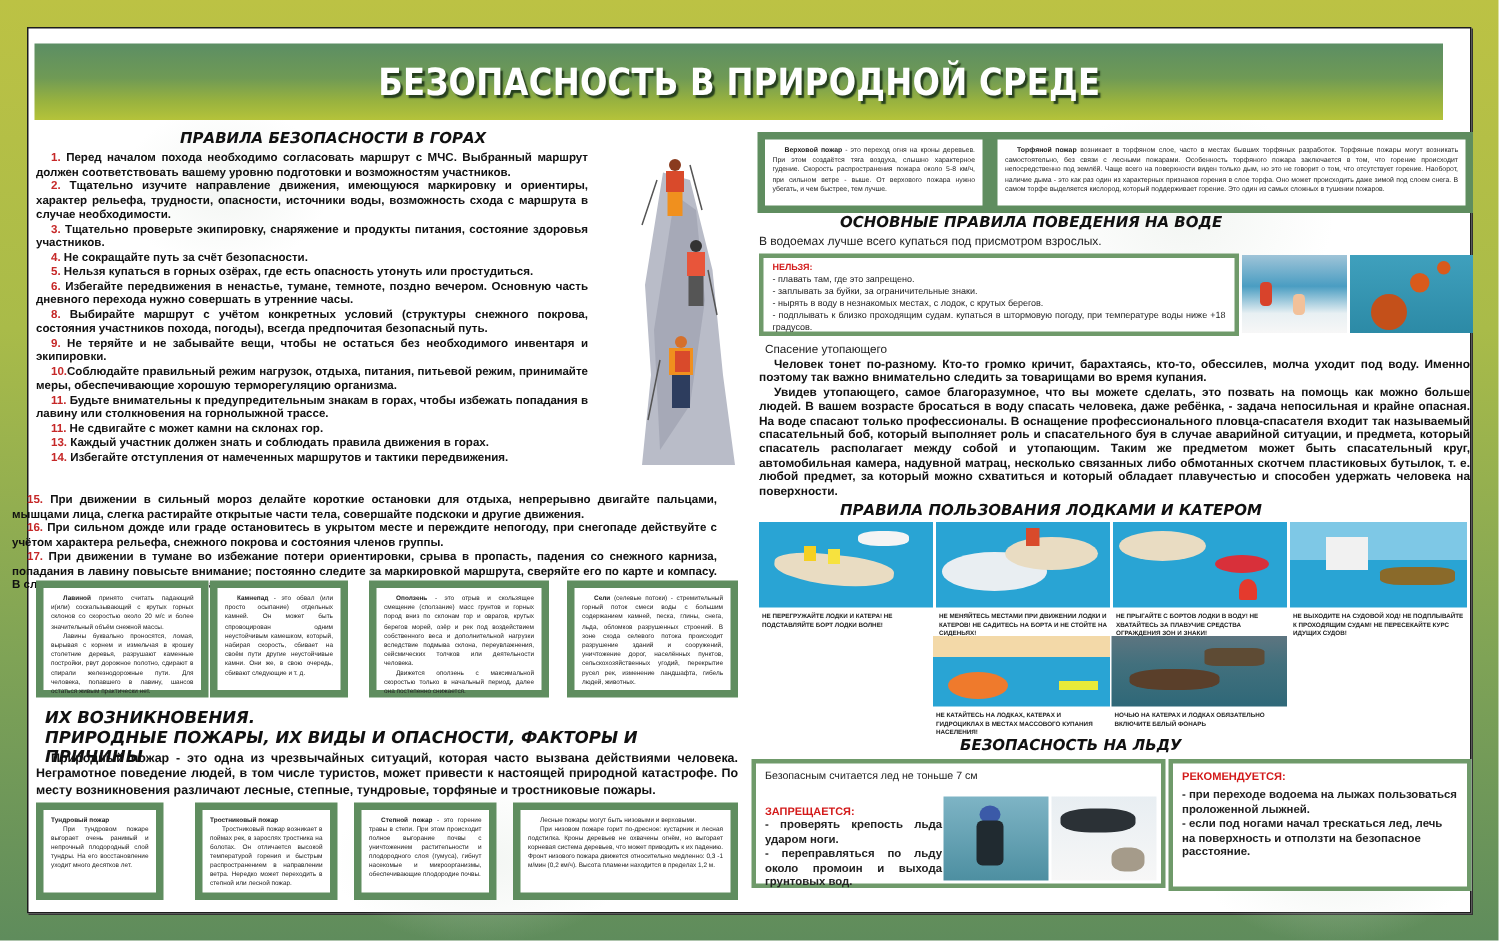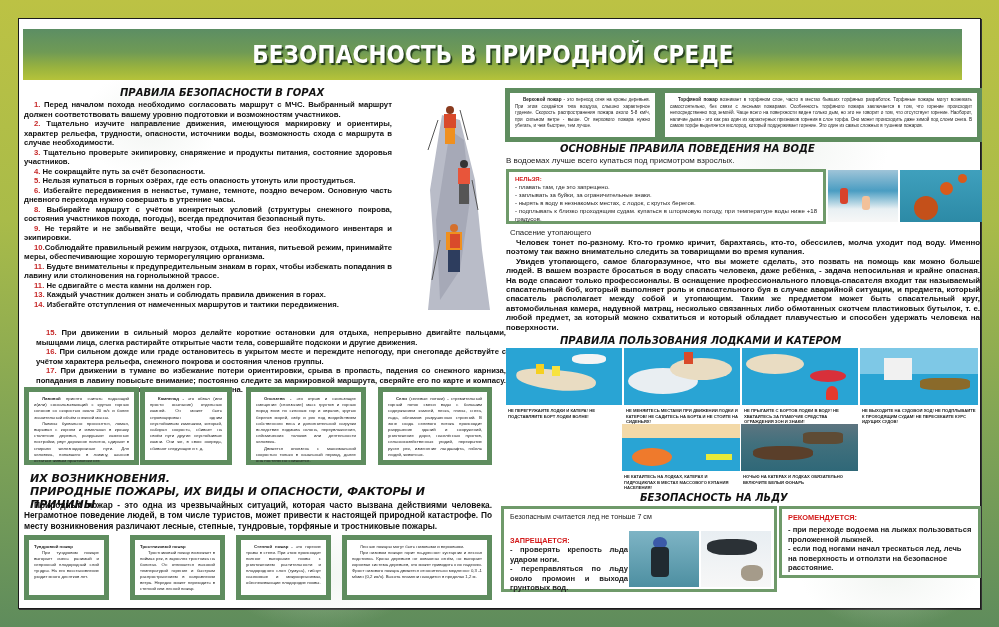--- a/index.html
+++ b/index.html
@@ -67,25 +67,25 @@
   <p><span class="num">1.</span> <span>Перед началом похода необходимо согласовать маршрут с МЧС. Выбранный маршрут должен соответствовать вашему уровню подготовки и возможностям участников.</span></p>
   <p><span class="num">2.</span> <span>Тщательно изучите направление движения, имеющуюся маркировку и ориентиры, характер рельефа, трудности, опасности, источники воды, возможность схода с маршрута в случае необходимости.</span></p>
   <p><span class="num">3.</span> <span>Тщательно проверьте экипировку, снаряжение и продукты питания, состояние здоровья участников.</span></p>
   <p><span class="num">4.</span> <span>Не сокращайте путь за счёт безопасности.</span></p>
   <p><span class="num">5.</span> <span>Нельзя купаться в горных озёрах, где есть опасность утонуть или простудиться.</span></p>
   <p><span class="num">6.</span> <span>Избегайте передвижения в ненастье, тумане, темноте, поздно вечером. Основную часть дневного перехода нужно совершать в утренние часы.</span></p>
   <p><span class="num">8.</span> <span>Выбирайте маршрут с учётом конкретных условий (структуры снежного покрова, состояния участников похода, погоды), всегда предпочитая безопасный путь.</span></p>
   <p><span class="num">9.</span> <span>Не теряйте и не забывайте вещи, чтобы не остаться без необходимого инвентаря и экипировки.</span></p>
   <p><span class="num">10.</span><span>Соблюдайте правильный режим нагрузок, отдыха, питания, питьевой режим, принимайте меры, обеспечивающие хорошую терморегуляцию организма.</span></p>
   <p><span class="num">11.</span> <span>Будьте внимательны к предупредительным знакам в горах, чтобы избежать попадания в лавину или столкновения на горнолыжной трассе.</span></p>
-  <p><span class="num">11.</span> <span>Не сдвигайте с места камни на должен гор.</span></p>
+  <p><span class="num">11.</span> <span>Не сдвигайте с может камни на склонах гор.</span></p>
   <p><span class="num">13.</span> <span>Каждый участник должен знать и соблюдать правила движения в горах.</span></p>
   <p><span class="num">14.</span> <span>Избегайте отступления от намеченных маршрутов и тактики передвижения.</span></p>
 </div>
-<div class="abs txt" style="left:36px;top:328px;width:470px;font-size:7.7px;line-height:9.5px;">
+<div class="abs txt" style="left:8px;top:328px;width:470px;font-size:7.7px;line-height:9.5px;">
   <p><span class="num">15.</span> <span>При движении в сильный мороз делайте короткие остановки для отдыха, непрерывно двигайте пальцами, мышцами лица, слегка растирайте открытые части тела, совершайте подскоки и другие движения.</span></p>
   <p><span class="num">16.</span> <span>При сильном дожде или граде остановитесь в укрытом месте и переждите непогоду, при снегопаде действуйте с учётом характера рельефа, снежного покрова и состояния членов группы.</span></p>
   <p><span class="num">17.</span> <span>При движении в тумане во избежание потери ориентировки, срыва в пропасть, падения со снежного карниза, попадания в лавину повысьте внимание; постоянно следите за маркировкой маршрута, сверяйте его по карте и компасу. В случае опасности - дождитесь рассеивания тумана.</span></p>
 </div>
 
 <div class="img" style="left:420px;top:100px;width:72px;height:210px;">
   <svg width="72" height="210" viewBox="0 0 72 210">
     <path d="M22 15 L40 20 L55 80 L62 150 L70 210 L8 210 L14 150 L10 90 Z" fill="#b9bcc8"></path>
     <path d="M30 30 L44 40 L50 100 L40 170 L20 200 L16 120 Z" fill="#a6a9b7"></path>
     <g>
@@ -235,17 +235,17 @@
   <div class="img" style="left:125px;top:22px;width:70px;height:56px;background:linear-gradient(180deg,#7eb4c5 0%,#4d8fa1 100%);">
     <div style="position:absolute;left:24px;top:6px;width:14px;height:12px;background:#3b5aa8;border-radius:50%;"></div>
     <div style="position:absolute;left:22px;top:16px;width:18px;height:30px;background:#202a30;border-radius:4px;"></div>
   </div>
   <div class="img" style="left:197px;top:22px;width:70px;height:56px;background:linear-gradient(180deg,#e8eef2 0%,#f7f7f7 100%);">
     <div style="position:absolute;left:6px;top:8px;width:50px;height:16px;background:#2b3136;border-radius:40%;"></div>
     <div style="position:absolute;left:40px;top:34px;width:22px;height:16px;background:#a59b8a;border-radius:40%;"></div>
   </div>
 </div>
 
-<div class="gbox gbox-light" style="left:779px;top:506px;width:202px;height:72px;font-size:7.6px;line-height:9.4px;padding:4px 6px;border-width:3px;font-weight:bold;text-align:left;">
+<div class="gbox gbox-light" style="left:779px;top:506px;width:202px;height:88px;font-size:7.6px;line-height:9.4px;padding:4px 6px;border-width:3px;font-weight:bold;text-align:left;">
   <div class="red" style="font-size:7.4px;">РЕКОМЕНДУЕТСЯ:</div>
   <div style="margin-top:3px;">- при переходе водоема на лыжах пользоваться проложенной лыжней.</div>
   <div>- если под ногами начал трескаться лед, лечь на поверхность и отползти на безопасное расстояние.</div>
 </div>
 
 </body></html>

